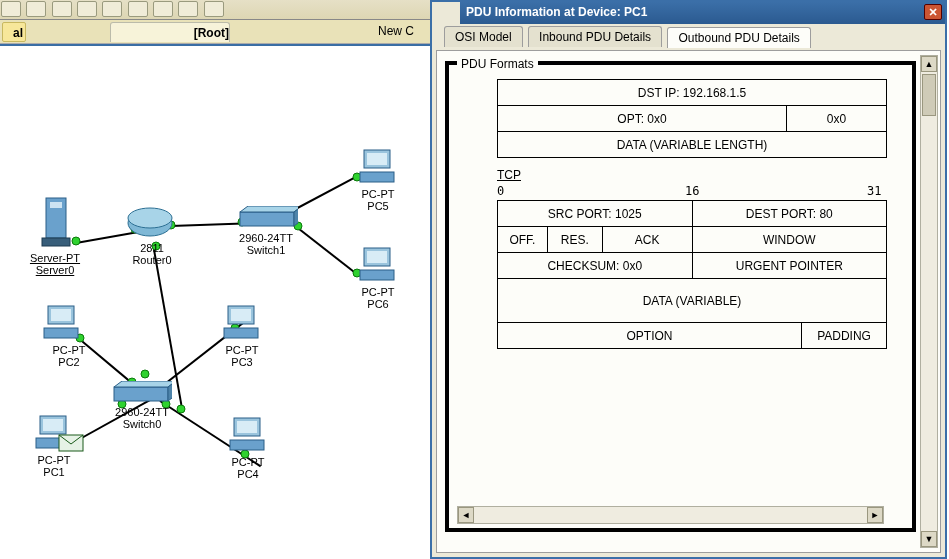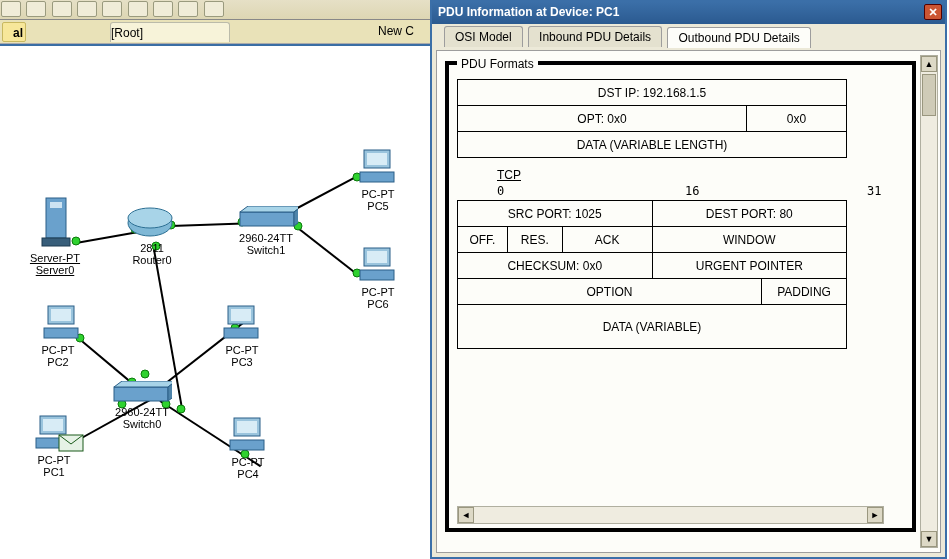--- a/index.html
+++ b/index.html
@@ -2,56 +2,56 @@
 <html><head>
 <meta charset="utf-8">
 <style>
   * { box-sizing: border-box; margin: 0; padding: 0; }
   html, body { width: 949px; height: 559px; font-family: Arial, sans-serif; font-size: 12px; overflow: hidden; background:#fff; }
   
   .toolbar { position:absolute; left:0; top:0; width:430px; height:20px; background: linear-gradient(#e6e0c6,#ddd6b3); border-bottom:1px solid #888; }
   .toolbar .btn { display:inline-block; width:20px; height:16px; margin:1px 1px; background:#f0ecd8; border:1px solid #9a9a7e; border-radius:2px; vertical-align:top;}
   
   .tabrow { position:absolute; left:0; top:20px; height:24px; width:430px; background:#e9e2b8; border-bottom:1px solid #aaa; }
-  .tabrow .roottab { position:absolute; left:110px; top:2px; height:20px; width:120px; text-align:left; line-height:20px; background:#f7f3d9; border:1px solid #bba; border-bottom:none; border-radius:3px 3px 0 0; }
+  .tabrow .roottab { position:absolute; left:110px; top:2px; height:20px; width:120px; text-align:right; line-height:20px; background:#f7f3d9; border:1px solid #bba; border-bottom:none; border-radius:3px 3px 0 0;font-weight:bold; }
   .tabrow .newcl { position:absolute; left:378px; top:4px; font-size:12px; }
   .tabrow .al { position:absolute; left:2px; top:2px; height:20px; width:24px; background:#f7e79a; border:1px solid #c8b860; border-radius:2px; text-align:right; padding-right:2px; line-height:20px; font-weight:bold; }
   
   .canvas { position:absolute; left:0; top:44px; width:430px; height:515px; background:#ffffff; border-top:2px solid #3a6ea5; }
   .node-label { position:absolute; text-align:center; font-size:11px; line-height:12px; white-space:pre; }
   
   .link { position:absolute; background:#000; height:2px; transform-origin: left center; }
   .dot  { position:absolute; width:9px; height:9px; background:#2fd22f; border:1px solid #0a7a0a; border-radius:50%; transform:translate(-50%,-50%); }
   
   .pc, .server, .router, .switch, .envelope { position:absolute; }
   .pc svg, .server svg, .router svg, .switch svg, .envelope svg { display:block; }
 
   
   .pdu-window { position:absolute; left:430px; top:0; width:517px; height:559px; border:2px solid #3b6fa8; background:#ece9d8; }
-  .pdu-title { height:22px; background:linear-gradient(#3b6fa8,#2b5a90); color:#fff; font-weight:bold; padding:3px 6px; font-size:12px; position:relative; }
+  .pdu-title { height:22px; background:linear-gradient(#3b6fa8,#2b5a90); color:#fff; font-weight:bold; padding:3px 6px; font-size:12px; position:relative;margin-left:28px; }
   .pdu-title .close { position:absolute; right:3px; top:2px; width:18px; height:16px; background:#c53; border:1px solid #500; border-radius:2px; color:#fff; text-align:center; line-height:14px; font-family:Arial; font-size:11px; }
   .pdu-tabs { height:24px; padding:2px 4px 0 12px; }
   .pdu-tabs .tab { display:inline-block; padding:3px 10px; border:1px solid #9d9d9d; background:#e4e1cf; border-bottom:none; border-radius:3px 3px 0 0; margin-right:2px; font-size:12px; cursor:pointer; }
   .pdu-tabs .tab.active { background:#fdfdf9; position:relative; top:1px; }
   .tab-body { position:absolute; left:4px; right:4px; top:48px; bottom:4px; border:1px solid #9d9d9d; background:#fdfdf9; }
   .groupbox { position:absolute; left:8px; right:24px; top:10px; bottom:20px; border:4px solid #000000; }
   .group-legend { position:absolute; top:-8px; left:8px; background:#fdfdf9; padding:0 4px; font-size:12px;}
   .scrollarea { position:absolute; left:8px; right:8px; top:10px; bottom:28px; overflow:hidden; }
   
   .vscroll { position:absolute; right:2px; top:4px; bottom:4px; width:18px; background:#efece0; border:1px solid #b0afa0;}
   .vscroll .arr { height:16px; background:#ddd9c6; border:1px solid #9a977f; text-align:center; font-size:9px; line-height:14px;}
   .vscroll .track { position:absolute; left:0; right:0; top:18px; bottom:18px;}
   .vscroll .thumb { position:absolute; left:1px; right:1px; top:0; height:42px; background:#cfcbb7; border:1px solid #9a977f;}
   .vscroll .arr.bottom { position:absolute; bottom:0; left:0; right:0;}
   .hscroll { position:absolute; left:8px; right:28px; bottom:4px; height:18px; background:#efece0; border:1px solid #b0afa0;}
   .hscroll .arr { width:16px; height:100%; background:#ddd9c6; border:1px solid #9a977f; text-align:center; font-size:9px; line-height:14px; }
   .hscroll .arr.left{position:absolute;left:0;top:0;}
   .hscroll .arr.right{position:absolute;right:0;top:0;}
   
-  .pkt-table { width:390px; border-collapse:collapse; }
+  .pkt-table { width:390px; margin-left:40px; border-collapse:collapse; }
   .pkt-table td { border:1px solid #000; text-align:center; padding:4px 4px; font-size:12px; height:26px; }
   .sect-label { font-size:12px; margin:10px 0 2px 40px; text-decoration:underline;}
   .bitrow { position:relative; width:390px; margin-left:40px; height:16px; font-family:monospace; font-size:12px; }
   .bitrow span { position:absolute; }
 </style>
 </head>
 <body>
 
 <div class="toolbar">
   <span class="btn"></span>
@@ -162,21 +162,21 @@
   <div class="node-label" style="left:356px; top:240px; width:44px;"><span>PC-PT</span>
 <span>PC6</span></div>
 
   <div class="pc" style="left:42px; top:258px;">
     <svg width="40" height="40">
         <rect x="6" y="2" width="26" height="18" fill="#9ac4dd" stroke="#2b5f87"></rect>
         <rect x="9" y="5" width="20" height="12" fill="#d8ecf6"></rect>
         <rect x="2" y="24" width="34" height="10" fill="#6aa1cc" stroke="#2b5f87"></rect>
       </svg>
   </div>
-  <div class="node-label" style="left:36px; top:298px; width:44px;"><span>PC-PT</span>
+  <div class="node-label" style="left:47px; top:298px; width:44px;"><span>PC-PT</span>
 <span>PC2</span></div>
 
   <div class="pc" style="left:222px; top:258px;">
     <svg width="40" height="40">
         <rect x="6" y="2" width="26" height="18" fill="#9ac4dd" stroke="#2b5f87"></rect>
         <rect x="9" y="5" width="20" height="12" fill="#d8ecf6"></rect>
         <rect x="2" y="24" width="34" height="10" fill="#6aa1cc" stroke="#2b5f87"></rect>
       </svg>
   </div>
   <div class="node-label" style="left:220px; top:298px; width:44px;"><span>PC-PT</span>
@@ -264,26 +264,26 @@
             <td>OFF.</td>
             <td>RES.</td>
             <td>ACK</td>
             <td colspan="2">WINDOW</td>
           </tr>
           <tr>
             <td colspan="3">CHECKSUM: 0x0</td>
             <td colspan="2">URGENT POINTER</td>
           </tr>
           <tr>
+                <td colspan="5" style="height:44px">DATA (VARIABLE)</td>
+              </tr>
+          <tr>
             <td colspan="4">OPTION</td>
             <td>PADDING</td>
           </tr>
-          <tr>
-                <td colspan="5" style="height:44px">DATA (VARIABLE)</td>
-              </tr>
         </tbody>
           </table>
       </div>
 
       <div class="hscroll">
         <div class="arr left">◄</div>
         <div class="arr right">►</div>
       </div>
     </div>
 

